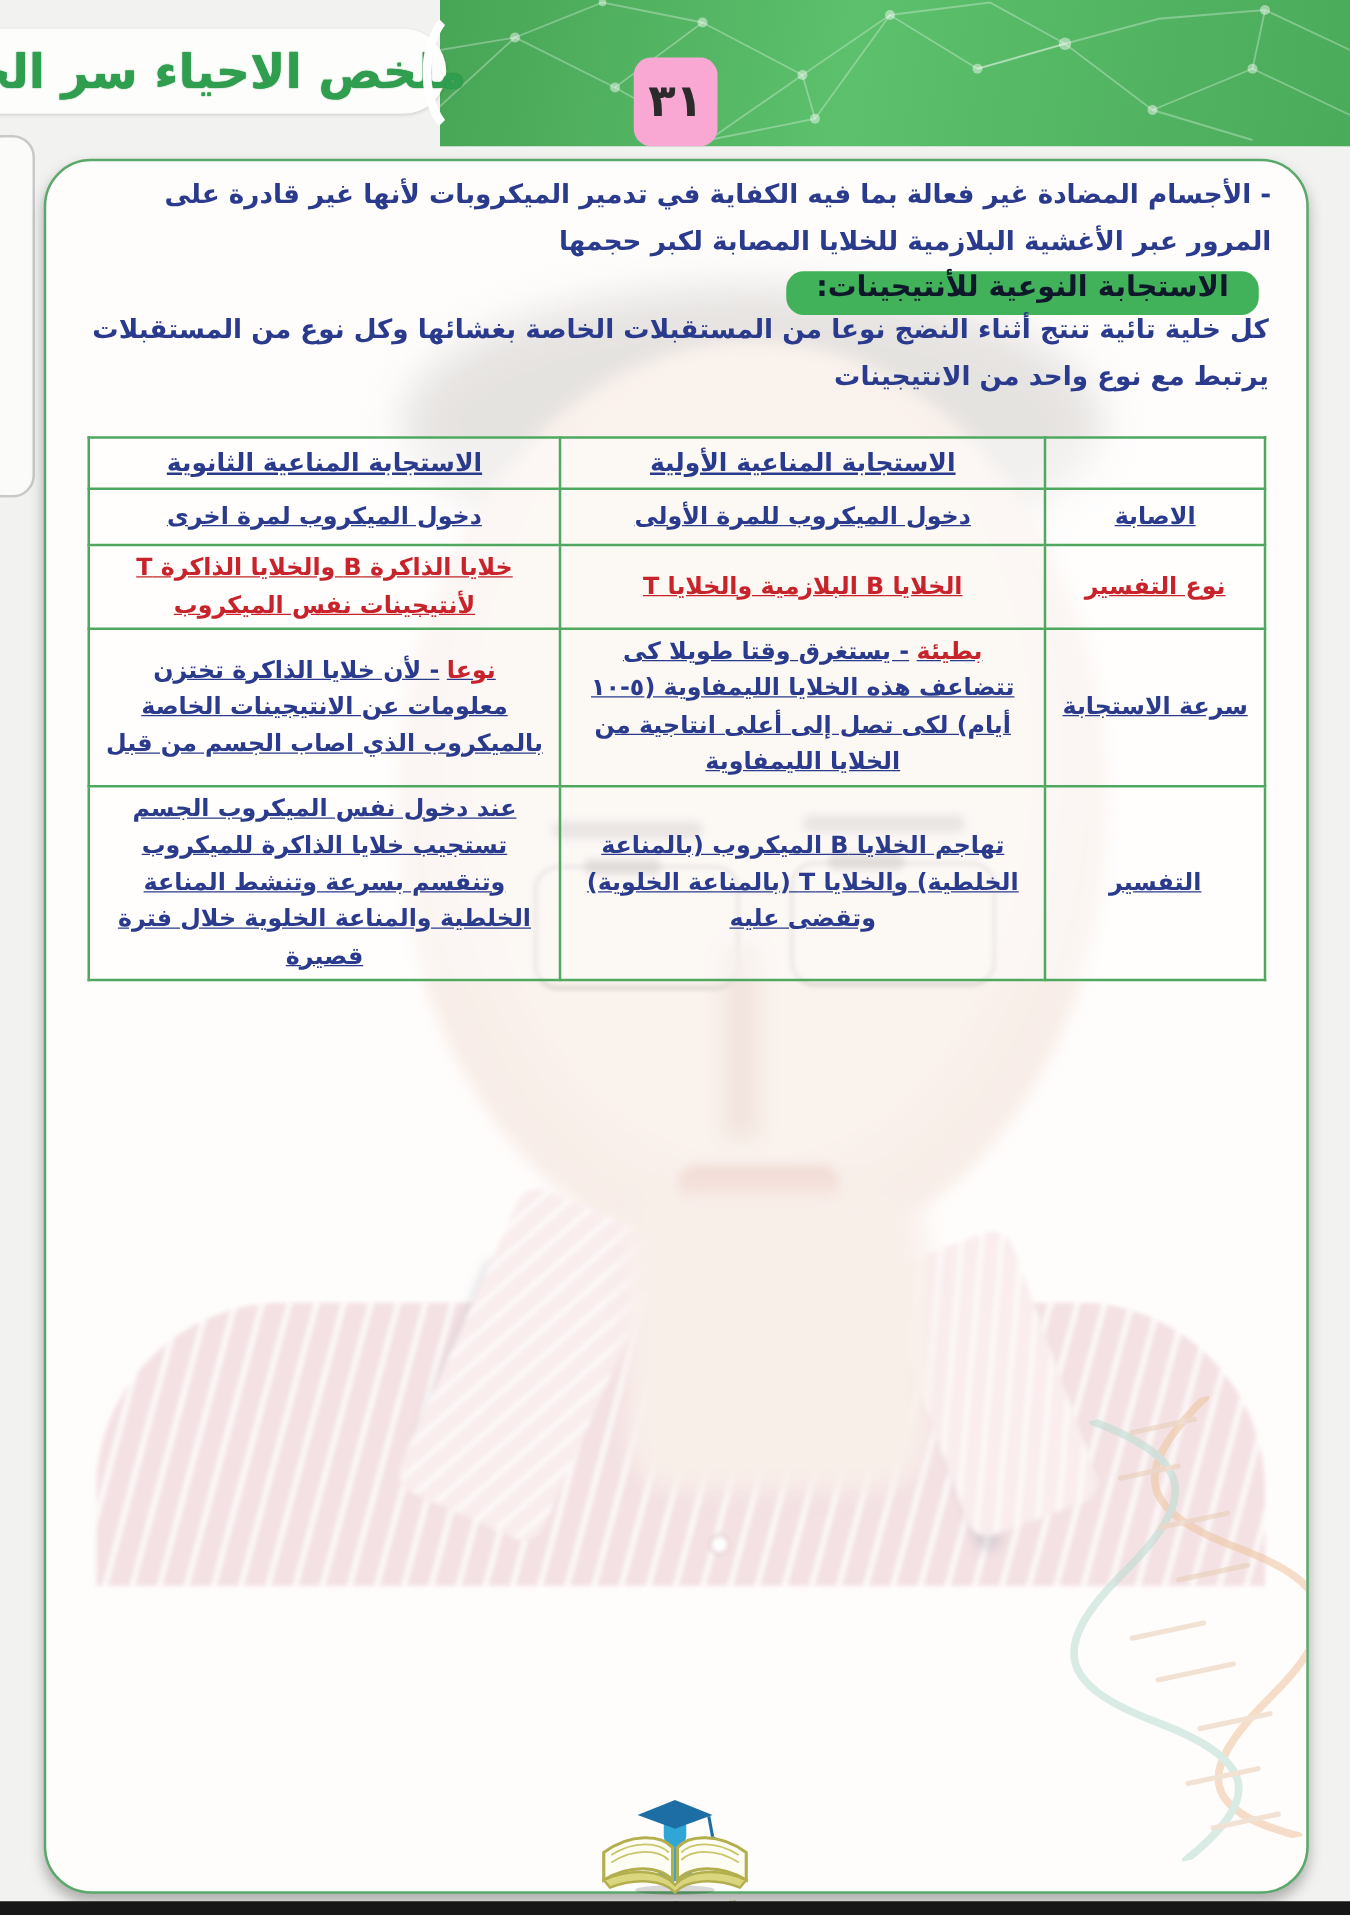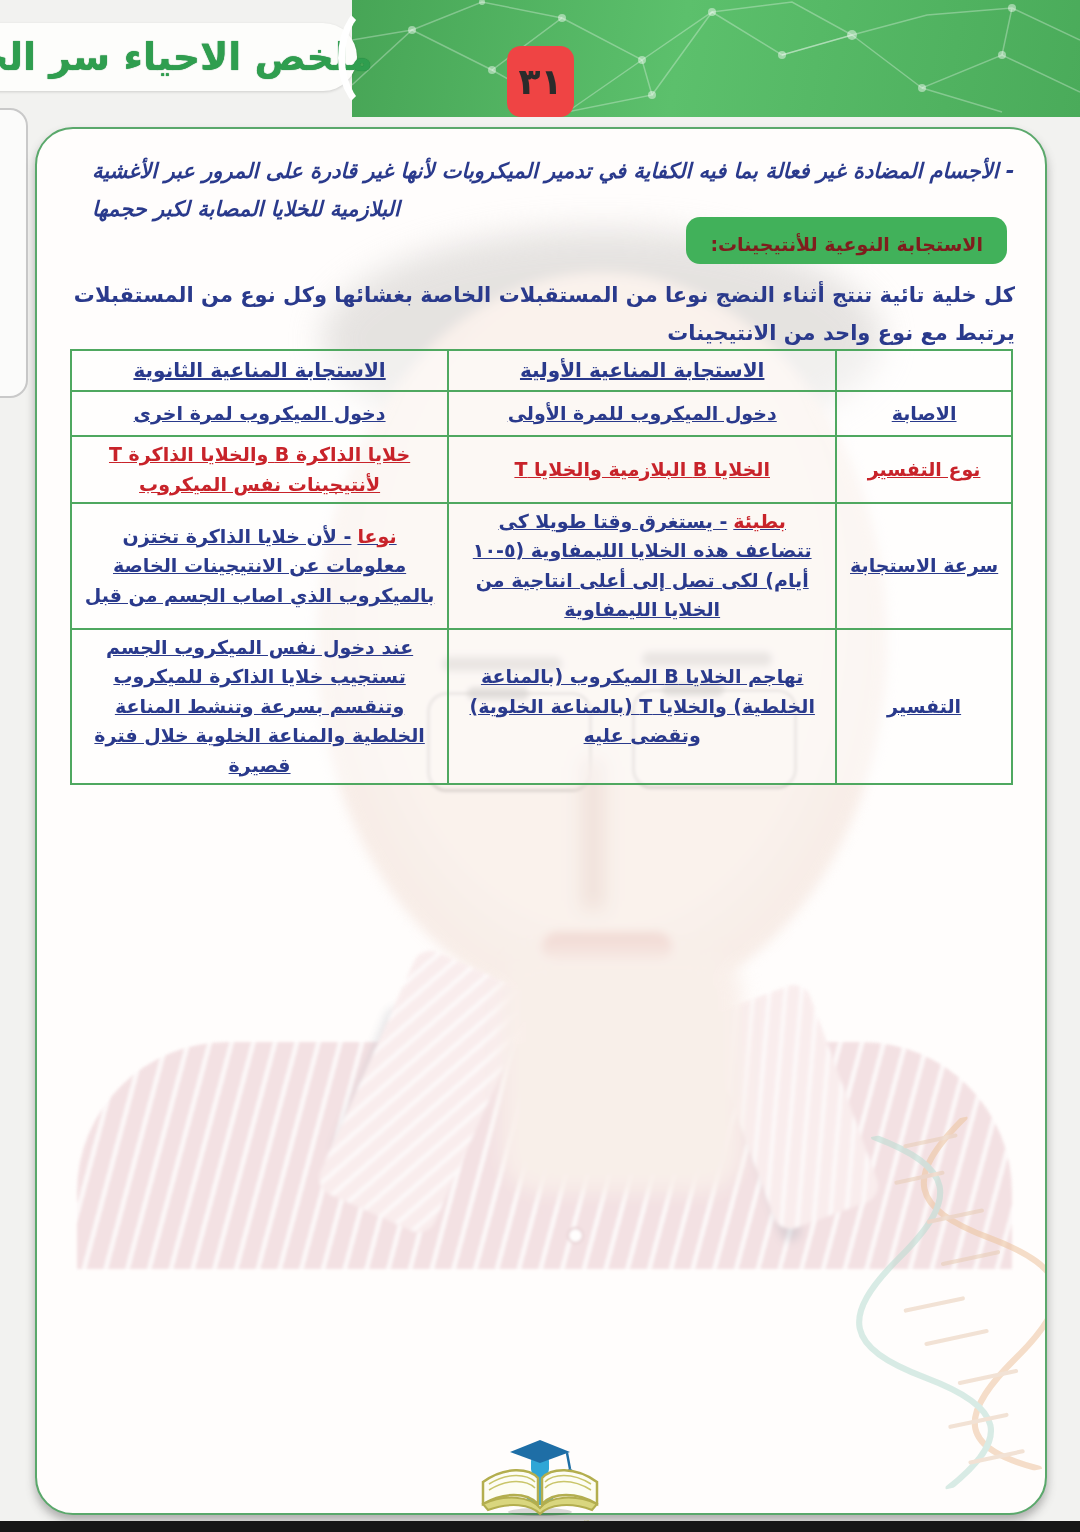--- a/index.html
+++ b/index.html
@@ -14,21 +14,21 @@
   .banner{position:absolute;left:352px;right:0;top:0;height:117px;
     background:linear-gradient(100deg,#47a556,#5cc06c 45%,#4aab5a);}
   .banner svg{display:block;width:100%;height:100%;}
   .title-pill{position:absolute;left:-55px;top:23px;width:412px;height:68px;background:#fdfdfb;
     border-radius:34px;display:flex;align-items:center;justify-content:center;z-index:3;
     box-shadow:0 1px 3px rgba(0,0,0,.15);}
   .title-pill span{font-size:38px;font-weight:bold;color:var(--title-green);white-space:nowrap;
     text-shadow:0 0 1px #1c7a38;}
   .paren{position:absolute;left:338px;top:2px;width:74px;height:112px;border:7px solid transparent;
     border-left:7px solid #fff;border-radius:50%;z-index:4;}
-  .page-tab{position:absolute;left:507px;top:46px;width:67px;height:71px;background:#ef4444;
+  .page-tab{position:absolute;left:507px;top:46px;width:67px;height:71px;background:#f9a8d4;
     border-radius:14px;display:flex;align-items:center;justify-content:center;z-index:4;}
   .page-tab span{font-size:36px;font-weight:bold;color:#2b2b2b;}
   .left-edge{position:absolute;left:-16px;top:108px;width:44px;height:290px;background:#fbfbfa;
     border:2px solid #c9c9c9;border-radius:18px;z-index:0;}
 
   
   .content{position:absolute;left:35px;top:127px;width:1012px;height:1388px;background:#fffdfc;
     border:2px solid #5aa86b;border-radius:38px;overflow:hidden;z-index:1;
     box-shadow:0 6px 10px rgba(90,90,90,.45);}
 
@@ -57,24 +57,24 @@
   .shade{background:#6a7285;opacity:.3;filter:blur(4px);border-radius:10px;}
   .shade.l{left:282px;top:745px;width:28px;height:160px;transform:rotate(22deg);}
   .shade.r{left:684px;top:845px;width:22px;height:140px;transform:rotate(-18deg);}
   .button{left:490px;top:968px;width:17px;height:17px;border-radius:50%;background:#fff;border:2px solid #d8b5ba;}
 
   
   .dna{position:absolute;left:812px;top:995px;width:205px;height:360px;transform:rotate(-12deg);opacity:.55;z-index:0;}
 
   
   .para{direction:rtl;font-weight:bold;color:var(--blue);font-size:21px;line-height:1.8;position:absolute;z-index:2;}
-  .para1{top:24px;right:28px;left:55px;text-align:left;font-style:italic;}
-  .para2{top:148px;right:30px;left:30px;text-align:right;}
+  .para1{top:8px;right:28px;left:55px;text-align:right;}
+  .para2{top:116px;right:30px;left:30px;text-align:right;}
   .section-pill{position:absolute;top:88px;right:38px;z-index:2;direction:rtl;background:var(--pill);
-    color:#7f1d1d;font-size:19px;font-weight:bold;padding:16px 24px 9px;border-radius:14px;}
+    color:#0f172a;font-size:23px;font-weight:bold;padding:0 24px 9px;border-radius:14px;}
 
   
   table.cmp{position:absolute;right:32px;top:220px;width:943px;z-index:2;direction:rtl;
     border-collapse:collapse;background:rgba(255,255,255,.45);}
   .cmp th,.cmp td{border:2.5px solid var(--green);text-align:center;vertical-align:middle;
     font-weight:bold;font-size:19px;line-height:1.55;padding:3px 8px;text-decoration:underline;}
   .cmp col.c-label{width:176px;} .cmp col.c-prim{width:389px;} .cmp col.c-sec{width:378px;}
   .cmp tr.h-row th{height:41px;font-size:20px;color:var(--blue);}
   .cmp tr.r0 td{height:45px;} .cmp tr.r1 td{height:67px;} .cmp tr.r2 td{height:98px;}
   .cmp tr.r3 td{height:69px;} .cmp tr.r4 td{height:116px;}

